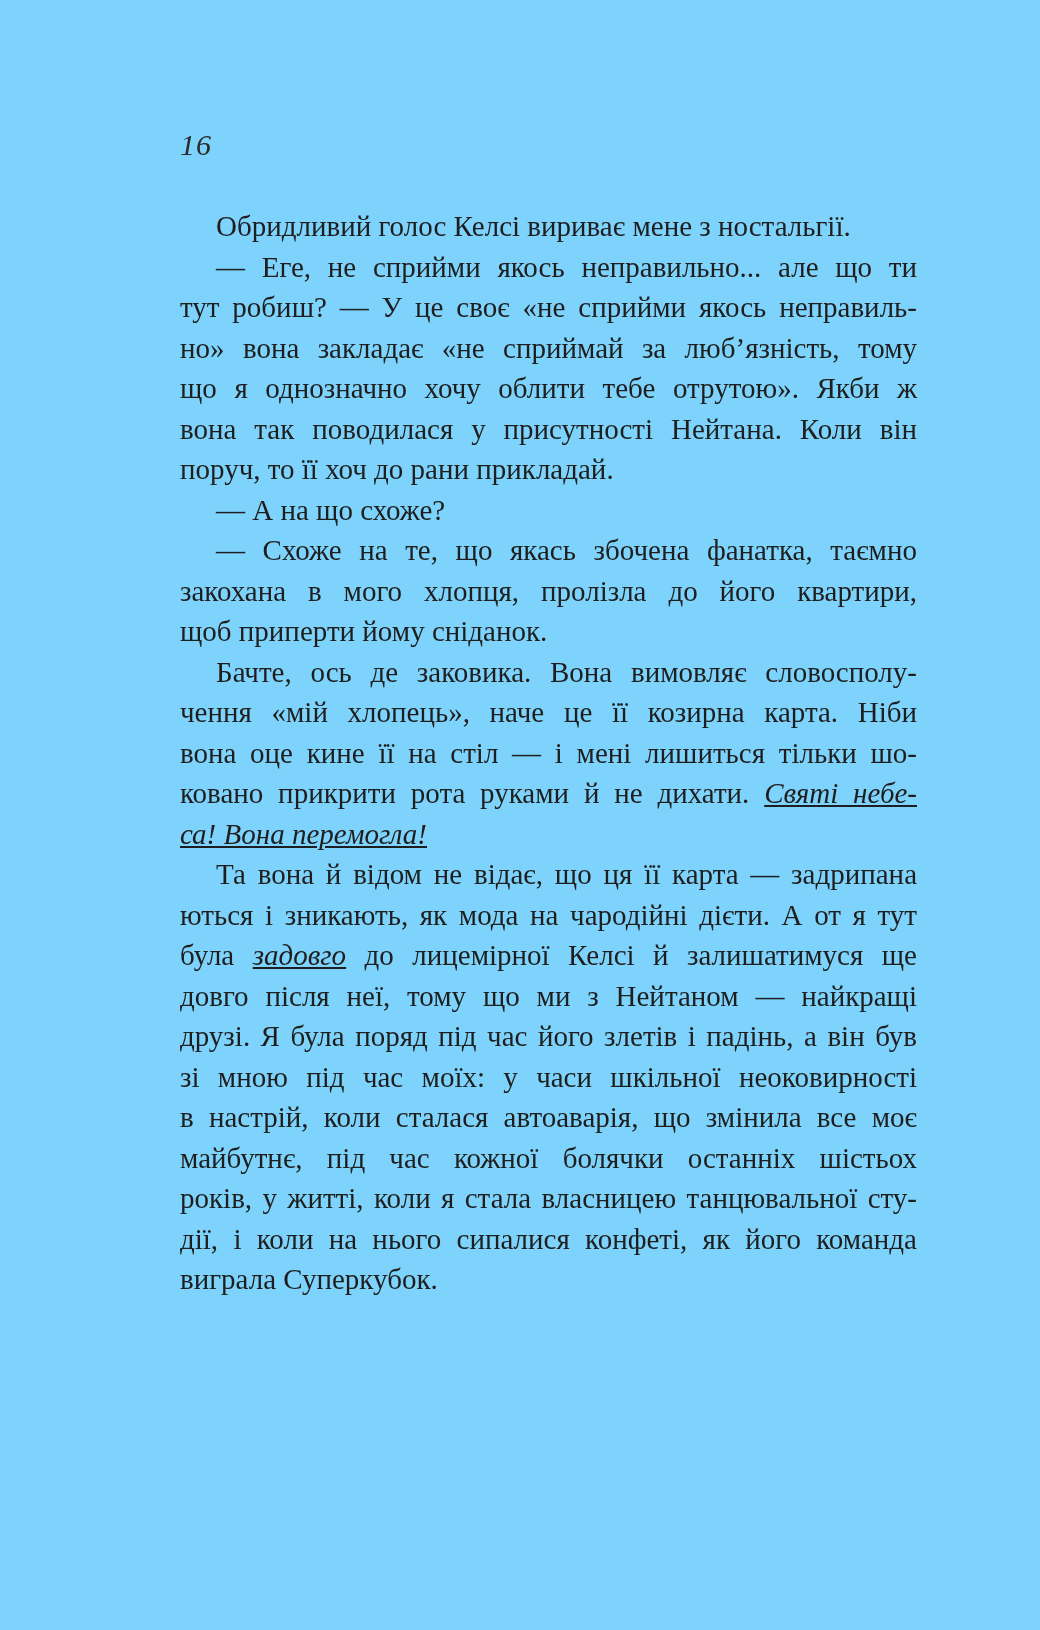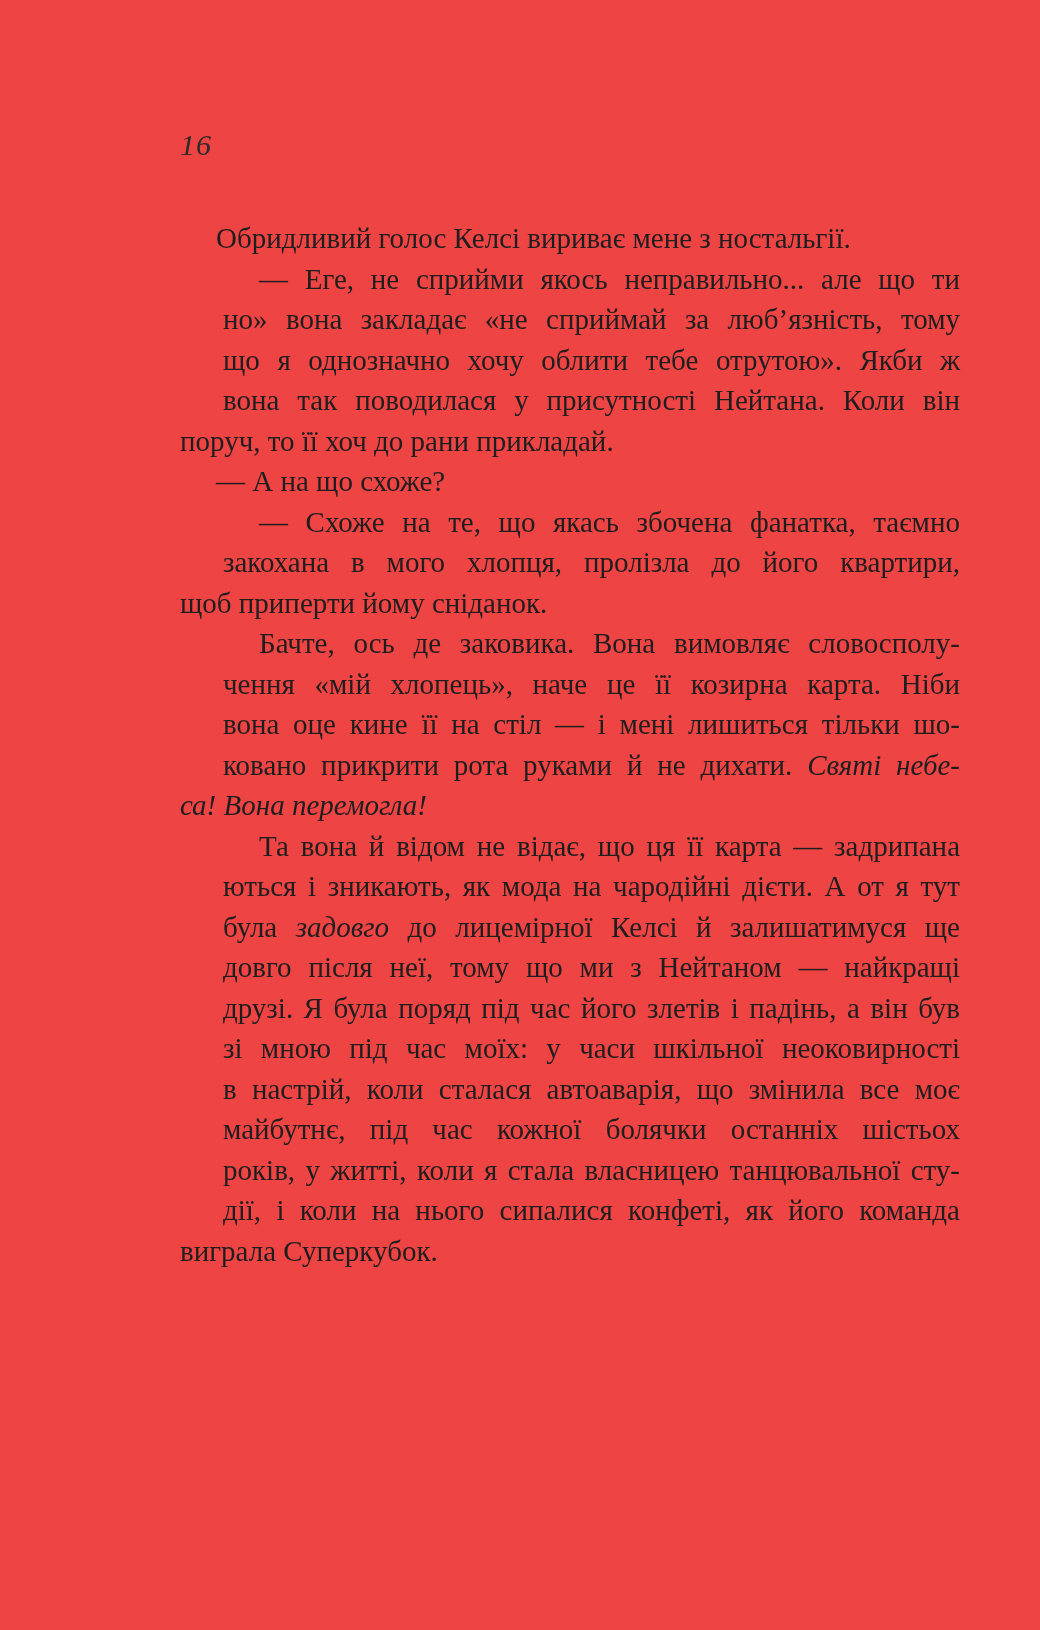--- a/index.html
+++ b/index.html
@@ -11,68 +11,68 @@
     height: 1630px;
     background: #ffffff;
     font-family: "Liberation Serif", "DejaVu Serif", serif;
     color: #1e1e1e;
     overflow: hidden;
   }
   .page {
     position: relative;
     width: 1040px;
     height: 1630px;
-    background: #ef4444;
+    background: #7dd3fc;
   }
   .page-number {
     position: absolute;
     left: 180px;
     top: 128px;
     font-size: 30px;
     font-style: italic;
     color: #2b2b2b;
     letter-spacing: 1px;
   }
   .text-block {
     position: absolute;
     left: 180px;
-    top: 218px;
+    top: 206px;
     width: 737px;
     font-size: 29px;
     line-height: 40.5px;
     color: #1e1e1e;
   }
   .para { margin: 0; padding: 0; }
   .line {
     display: block;
     width: 100%;
     white-space: normal;
     text-align: left;
   }
   .line.j {
     text-align: justify;
     text-align-last: justify;
-    margin-left: 43px;
   }
   .line.ind {
     text-indent: 36px;
   }
-  .it { font-style: italic; }
+  .it { font-style: italic; text-decoration: underline; }
 </style>
 </head>
 <body>
 
 <div class="page">
   <div class="page-number">16</div>
   <div class="text-block">
       <div class="para">
         <div class="line ind"><span>Обридливий голос Келсі вириває мене з ностальгії.</span></div>
       </div>
       <div class="para">
         <div class="line j ind"><span>— Еге, не сприйми якось неправильно... але що ти</span></div>
+        <div class="line j"><span>тут робиш? — У це своє «не сприйми якось неправиль-</span></div>
         <div class="line j"><span>но» вона закладає «не сприймай за люб’язність, тому</span></div>
         <div class="line j"><span>що я однозначно хочу облити тебе отрутою». Якби ж</span></div>
         <div class="line j"><span>вона так поводилася у присутності Нейтана. Коли він</span></div>
         <div class="line"><span>поруч, то її хоч до рани прикладай.</span></div>
       </div>
       <div class="para">
         <div class="line ind"><span>— А на що схоже?</span></div>
       </div>
       <div class="para">
         <div class="line j ind"><span>— Схоже на те, що якась збочена фанатка, таємно</span></div>

